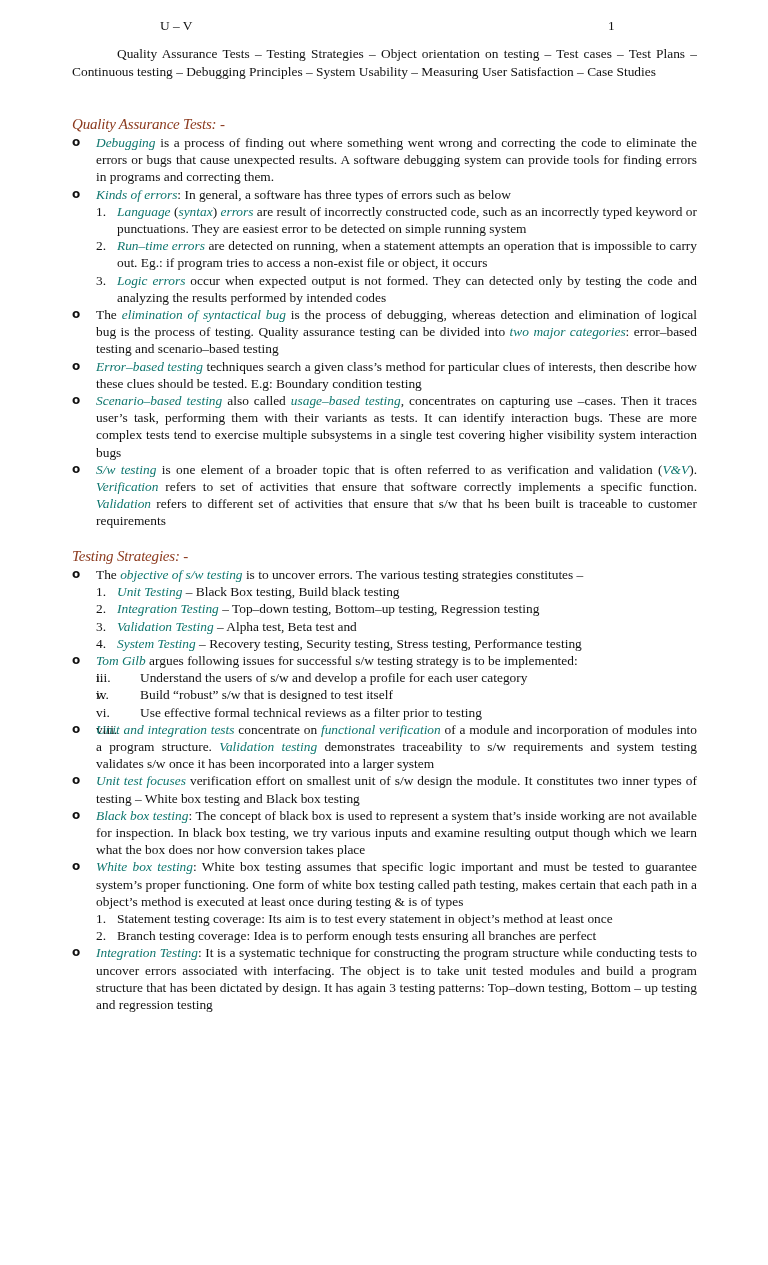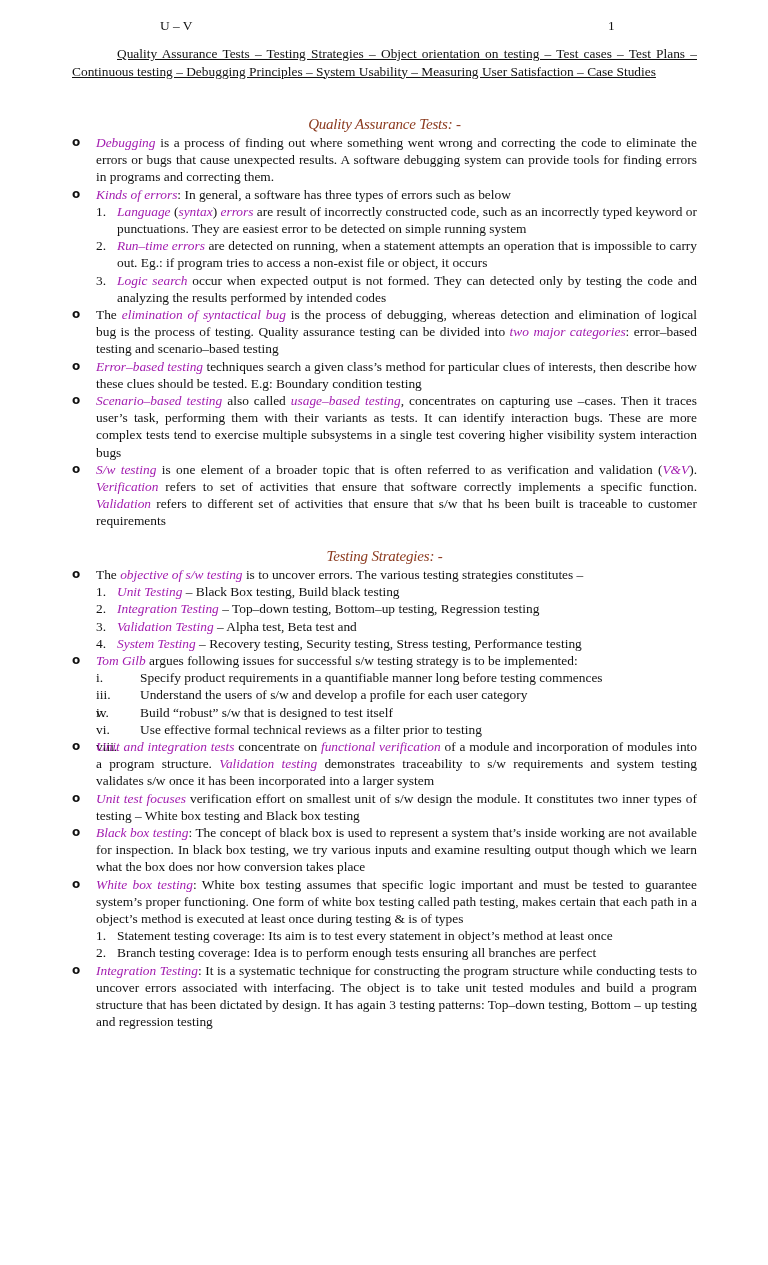--- a/index.html
+++ b/index.html
@@ -2,27 +2,27 @@
 <html><head>
 <meta charset="utf-8">
 <style>
   html, body { margin: 0; padding: 0; background: #ffffff; }
   body { width: 768px; height: 1265px; overflow: hidden; position: relative;
          font-family: "Liberation Serif", serif; color: #111; font-size: 13.4px; }
   .page { position: absolute; left: 0; top: 0; width: 768px; height: 1057px; }
   .hdr-left { position: absolute; left: 160px; top: 18px; font-size: 13.4px; }
   .hdr-right { position: absolute; left: 608px; top: 18px; font-size: 13.4px; }
   .intro { position: absolute; left: 72px; top: 45px; width: 625px; line-height: 17.5px;
-           text-align: justify; text-indent: 45px; text-decoration: underline; }
+           text-align: justify; text-indent: 45px; }
   .sec { position: absolute; left: 72px; width: 625px; }
   .heading { font-style: italic; color: #8B3A1E; font-size: 15px; line-height: 20px;
-             margin-bottom: 0px; letter-spacing: -0.2px; text-align: center; }
+             margin-bottom: 0px; letter-spacing: -0.2px; }
   .b { position: relative; padding-left: 24px; line-height: 17.2px; text-align: justify; }
   .b .dot { position: absolute; left: 0; top: 0; font-weight: bold; font-family: "DejaVu Sans", sans-serif; font-size: 12px; }
-  .g { color: #a21caf; font-style: italic; margin-top: 8px; }
+  .g { color: #0f766e; font-style: italic; margin-top: 8px; }
   .num { position: relative; padding-left: 45px; line-height: 17.2px; text-align: justify; }
   .num .n { position: absolute; left: 24px; top: 0; }
   .rom { position: relative; padding-left: 68px; line-height: 17.2px; }
   .rom .n { position: absolute; left: 24px; top: 0; }
 </style>
 </head>
 <body>
 
 <div class="page">
 
@@ -47,21 +47,21 @@
     <div class="num">
       <span class="n">1.</span>
       <span class="g">Language</span><span> (</span><span class="g">syntax</span><span>) </span><span class="g">errors</span><span> are result of incorrectly constructed code, such as an incorrectly typed keyword or punctuations.  They are easiest error to be detected on simple running system</span>
     </div>
     <div class="num">
       <span class="n">2.</span>
       <span class="g">Run–time errors</span><span> are detected on running, when a statement attempts an operation that is impossible to carry out.  Eg.: if program tries to access a non-exist file or object, it occurs</span>
     </div>
     <div class="num">
       <span class="n">3.</span>
-      <span class="g">Logic search</span><span> occur when expected output is not formed.  They can detected only by testing the code and analyzing the results performed by intended codes</span>
+      <span class="g">Logic errors</span><span> occur when expected output is not formed.  They can detected only by testing the code and analyzing the results performed by intended codes</span>
     </div>
 
     <div class="b">
       <span class="dot">o</span>
       <span>The </span><span class="g">elimination of syntactical bug</span><span> is the process of debugging, whereas detection and elimination of logical bug is the process of testing.  Quality assurance testing can be divided into </span><span class="g">two major categories</span><span>:  error–based testing and scenario–based testing</span>
     </div>
 
     <div class="b">
       <span class="dot">o</span>
       <span class="g">Error–based testing</span><span> techniques search a given class’s method for particular clues of interests, then describe how these clues should be tested. E.g: Boundary condition testing</span>
@@ -89,21 +89,21 @@
     <div class="num"><span class="n">1.</span><span class="g">Unit Testing</span><span> – Black Box testing, Build black testing</span></div>
     <div class="num"><span class="n">2.</span><span class="g">Integration Testing</span><span> – Top–down testing, Bottom–up testing, Regression testing</span></div>
     <div class="num"><span class="n">3.</span><span class="g">Validation Testing</span><span> – Alpha test,  Beta test and</span></div>
     <div class="num"><span class="n">4.</span><span class="g">System Testing</span><span> – Recovery testing, Security testing, Stress testing, Performance testing</span></div>
 
     <div class="b">
       <span class="dot">o</span>
       <span class="g">Tom Gilb</span><span> argues following issues for successful s/w testing strategy is to be implemented:</span>
     </div>
 
-    <div class="rom"><span class="n">i.</span><span>Specify product requirements in a quantifiable manner long before testing commences</span></div>
+    <div class="rom"><span class="n">i.</span></div>
     <div class="rom"><span class="n">iii.</span><span>Understand the users of s/w and develop a profile for each user category</span></div>
     <div class="rom"><span class="n">iv.</span></div>
     <div class="rom"><span class="n">v.</span><span>Build “robust” s/w that is designed to test itself</span></div>
     <div class="rom"><span class="n">vi.</span><span>Use effective formal technical reviews as a filter prior to testing</span></div>
     <div class="rom"><span class="n">viii.</span></div>
 
     <div class="b">
       <span class="dot">o</span>
       <span class="g">Unit and integration tests</span><span> concentrate on </span><span class="g">functional verification</span><span> of a module and incorporation of modules into a program structure.  </span><span class="g">Validation testing</span><span> demonstrates traceability to s/w requirements and system testing validates s/w once it has been incorporated into a larger system</span>
     </div>

